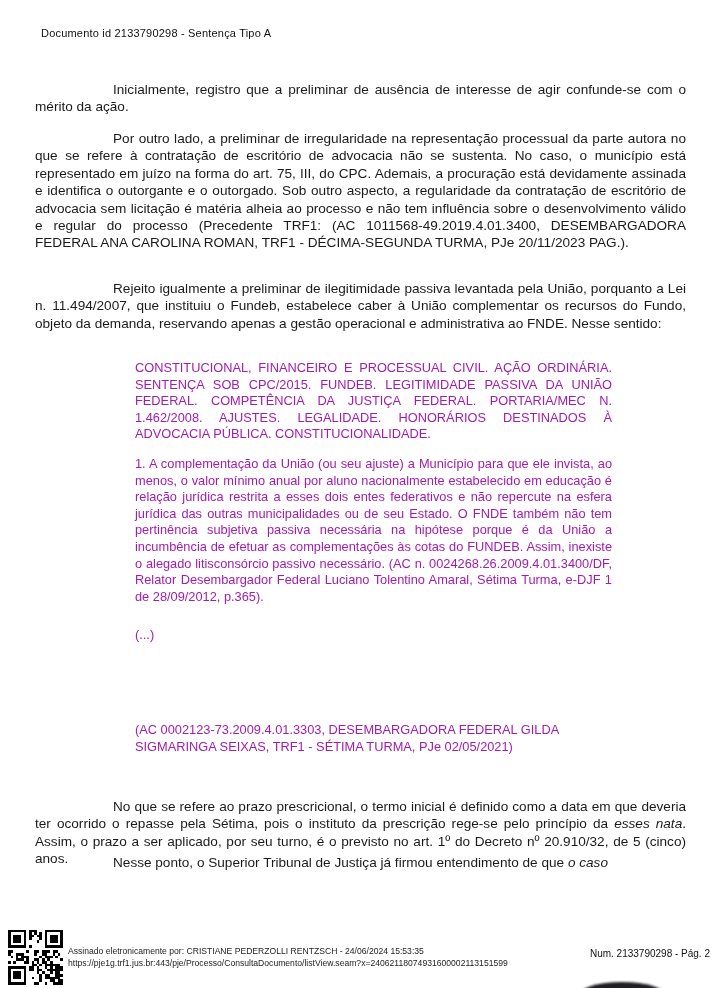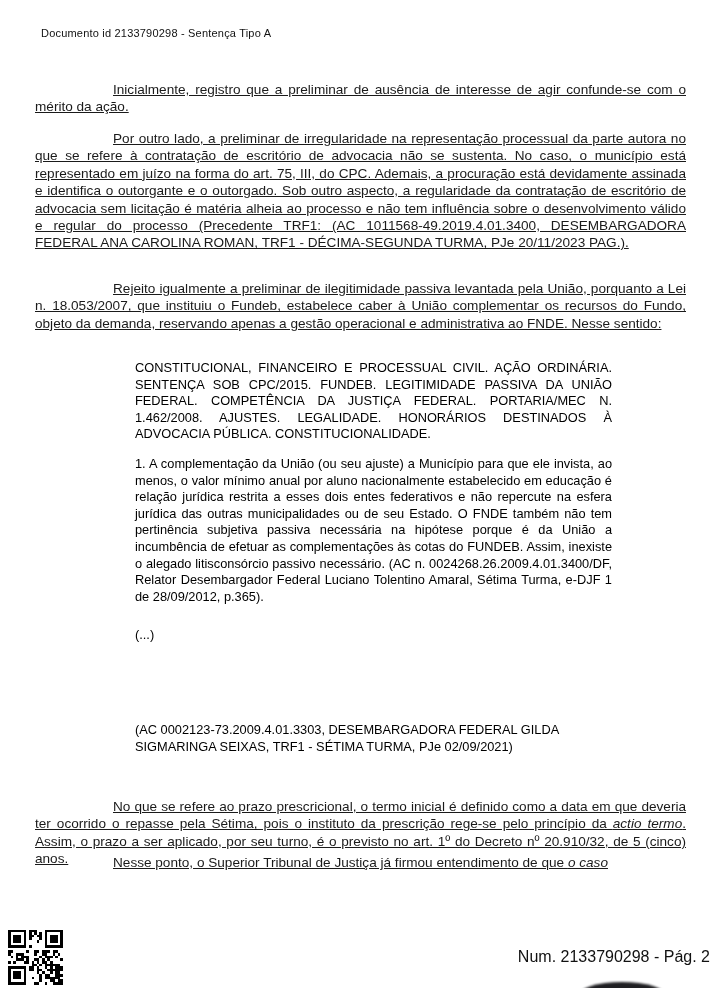--- a/index.html
+++ b/index.html
@@ -15,67 +15,66 @@
   .doc-header {
     position:absolute; left:41px; top:27px;
     font-size:11px; letter-spacing:0.2px; color:#111;
   }
   .body-p {
     position:absolute; left:35px; width:651px;
     font-size:13.6px; line-height:17.4px;
     text-align:justify;
     text-indent:78px;
     color:#1a1a1a;
-    text-decoration:underline;
   }
   .quote-p {
     position:absolute; left:135px; width:477px;
     font-size:12.8px; line-height:16.6px;
     text-align:justify;
-    color:#000000;
+    color:#a21caf;
   }
   .quote-p.no-justify { text-align:left; }
   .footer-qr {
     position:absolute; left:8px; top:928px; width:55px; height:58px;
   }
   .footer-lines {
     position:absolute; left:68px; top:945px;
     font-size:8.6px; line-height:12px; color:#222;
     white-space:nowrap;
   }
   .page-ref {
     position:absolute; right:10px; top:948px;
-    font-size:16px; color:#111;
+    font-size:10px; color:#111;
   }
   .stamp-arc {
     position:absolute; left:578px; top:982px;
     width:88px; height:28px;
     background:#1f1f22;
     border-radius:50%;
     filter:blur(1.2px);
   }
   i { font-style:italic; }
 </style>
 </head>
 <body>
 
 <div class="page">
 
   <div class="doc-header">Documento id 2133790298 - Sentença Tipo A</div>
 
   <p class="body-p" style="top:81px">Inicialmente, registro que a preliminar de ausência de interesse de agir confunde-se com o mérito da ação.</p>
   <p class="body-p" style="top:130px">Por outro lado, a preliminar de irregularidade na representação processual da parte autora no que se refere à contratação de escritório de advocacia não se sustenta. No caso, o município está representado em juízo na forma do art. 75, III, do CPC. Ademais, a procuração está devidamente assinada e identifica o outorgante e o outorgado. Sob outro aspecto, a regularidade da contratação de escritório de advocacia sem licitação é matéria alheia ao processo e não tem influência sobre o desenvolvimento válido e regular do processo (Precedente TRF1: (AC 1011568-49.2019.4.01.3400, DESEMBARGADORA FEDERAL ANA CAROLINA ROMAN, TRF1 - DÉCIMA-SEGUNDA TURMA, PJe 20/11/2023 PAG.).</p>
-  <p class="body-p" style="top:280px">Rejeito igualmente a preliminar de ilegitimidade passiva levantada pela União, porquanto a Lei n. 18.053/2007, que instituiu o Fundeb, estabelece caber à União complementar os recursos do Fundo, objeto da demanda, reservando apenas a gestão operacional e administrativa ao FNDE. Nesse sentido:</p>
+  <p class="body-p" style="top:280px">Rejeito igualmente a preliminar de ilegitimidade passiva levantada pela União, porquanto a Lei n. 11.494/2007, que instituiu o Fundeb, estabelece caber à União complementar os recursos do Fundo, objeto da demanda, reservando apenas a gestão operacional e administrativa ao FNDE. Nesse sentido:</p>
 
   <p class="quote-p" style="top:360px">CONSTITUCIONAL, FINANCEIRO E PROCESSUAL CIVIL. AÇÃO ORDINÁRIA. SENTENÇA SOB CPC/2015. FUNDEB. LEGITIMIDADE PASSIVA DA UNIÃO FEDERAL. COMPETÊNCIA DA JUSTIÇA FEDERAL. PORTARIA/MEC N. 1.462/2008. AJUSTES. LEGALIDADE. HONORÁRIOS DESTINADOS À ADVOCACIA PÚBLICA. CONSTITUCIONALIDADE.</p>
   <p class="quote-p" style="top:456px">1. A complementação da União (ou seu ajuste) a Município para que ele invista, ao menos, o valor mínimo anual por aluno nacionalmente estabelecido em educação é relação jurídica restrita a esses dois entes federativos e não repercute na esfera jurídica das outras municipalidades ou de seu Estado. O FNDE também não tem pertinência subjetiva passiva necessária na hipótese porque é da União a incumbência de efetuar as complementações às cotas do FUNDEB. Assim, inexiste o alegado litisconsórcio passivo necessário. (AC n. 0024268.26.2009.4.01.3400/DF, Relator Desembargador Federal Luciano Tolentino Amaral, Sétima Turma, e-DJF 1 de 28/09/2012, p.365).</p>
   <p class="quote-p no-justify" style="top:627px">(...)</p>
-  <p class="quote-p no-justify" style="top:722px">(AC 0002123-73.2009.4.01.3303, DESEMBARGADORA FEDERAL GILDA SIGMARINGA SEIXAS, TRF1 - SÉTIMA TURMA, PJe 02/09/2021)</p>
-
-  <p class="body-p" style="top:798px"><span>No que se refere ao prazo prescricional, o termo inicial é definido como a data em que deveria ter ocorrido o repasse pela Sétima, pois o instituto da prescrição rege-se pelo princípio da </span><i>actio termo</i><span>. Assim, o prazo a ser aplicado, por seu turno, é o previsto no art. 1º do Decreto nº 20.910/32, de 5 (cinco) anos.</span></p>
+  <p class="quote-p no-justify" style="top:722px">(AC 0002123-73.2009.4.01.3303, DESEMBARGADORA FEDERAL GILDA SIGMARINGA SEIXAS, TRF1 - SÉTIMA TURMA, PJe 02/05/2021)</p>
+
+  <p class="body-p" style="top:798px"><span>No que se refere ao prazo prescricional, o termo inicial é definido como a data em que deveria ter ocorrido o repasse pela Sétima, pois o instituto da prescrição rege-se pelo princípio da </span><i>esses nata</i><span>. Assim, o prazo a ser aplicado, por seu turno, é o previsto no art. 1º do Decreto nº 20.910/32, de 5 (cinco) anos.</span></p>
 
   <p class="body-p" style="top:854px"><span>Nesse ponto, o Superior Tribunal de Justiça já firmou entendimento de que </span><i>o caso</i></p>
 
   <div class="footer-qr">
     <svg id="qr-svg" width="55" height="58" viewBox="0 0 21 21" style="shape-rendering:crispedges">
         <rect x="8" y="0" width="1" height="1" fill="#000"></rect>
         <rect x="9" y="0" width="1" height="1" fill="#000"></rect>
         <rect x="10" y="0" width="1" height="1" fill="#000"></rect>
         <rect x="8" y="1" width="1" height="1" fill="#000"></rect>
         <rect x="10" y="1" width="1" height="1" fill="#000"></rect>
@@ -199,19 +198,21 @@
         <rect x="14" y="0" width="7" height="7" fill="#000"></rect>
         <rect x="15" y="1" width="5" height="5" fill="#fff"></rect>
         <rect x="16" y="2" width="3" height="3" fill="#000"></rect>
         <rect x="0" y="14" width="7" height="7" fill="#000"></rect>
         <rect x="1" y="15" width="5" height="5" fill="#fff"></rect>
         <rect x="2" y="16" width="3" height="3" fill="#000"></rect>
       </svg>
   </div>
 
   <div class="footer-lines">
+    <div>Assinado eletronicamente por: CRISTIANE PEDERZOLLI RENTZSCH - 24/06/2024 15:53:35</div>
+    <div>https://pje1g.trf1.jus.br:443/pje/Processo/ConsultaDocumento/listView.seam?x=24062118074931600002113151599</div>
   </div>
 
   <div class="page-ref">Num. 2133790298 - Pág. 2</div>
 
   <div class="stamp-arc"></div>
 
 </div>
 
 </body></html>

